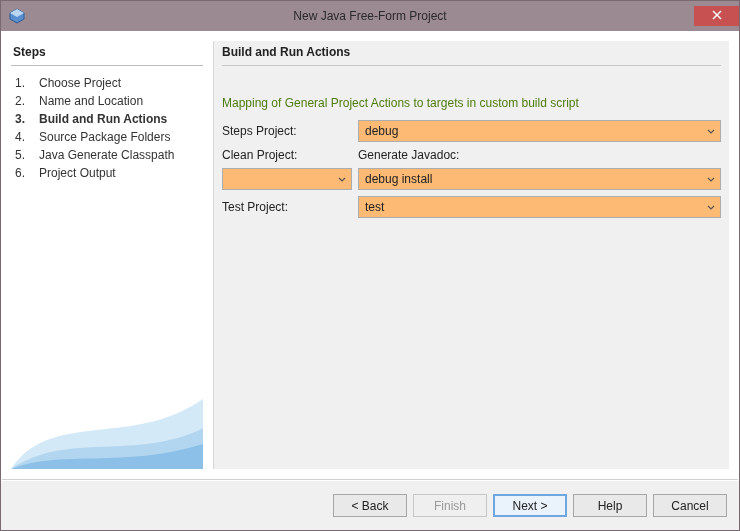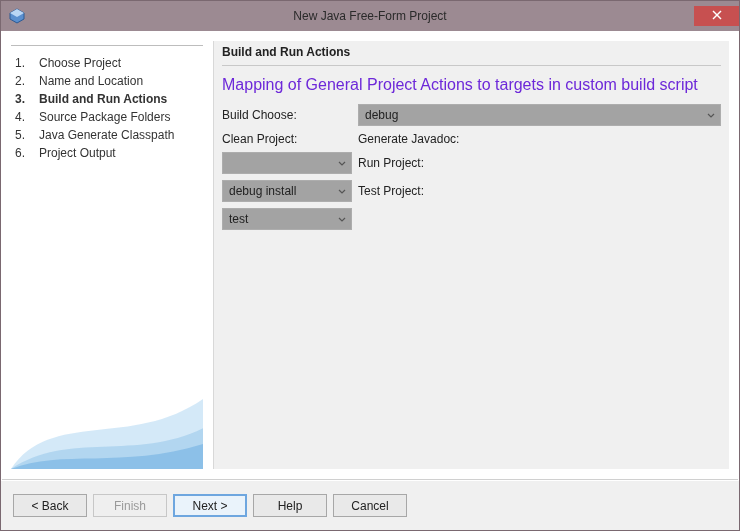--- a/index.html
+++ b/index.html
@@ -16,28 +16,28 @@
   .steps-header { font-weight: bold; font-size: 12px; color: #222; padding: 4px 2px 2px 2px; }
   .steps-rule { border: none; border-top: 1px solid #bdbdbd; margin: 4px 0 8px 0; }
   .steps-list { list-style: none; padding-left: 4px; }
   .steps-list li { display: flex; gap: 10px; padding: 1px 0; color: #333; font-size: 12px; line-height: 16px; }
   .steps-list li .num { width: 14px; text-align: left; }
   .steps-list li.current { font-weight: bold; }
   .step-art { position: absolute; left: 0; right: 0; bottom: 0; height: 100px; overflow: hidden; pointer-events: none; }
   .main-panel { flex: 1; background: #f0f0f0; border-left: 1px solid #d8d8d8; padding: 4px 8px 8px 8px; display: flex; flex-direction: column; }
   .main-header { font-weight: bold; font-size: 12px; color: #222; padding: 0 0 2px 0; }
   .main-rule { border: none; border-top: 1px solid #c8c8c8; margin: 4px 0 10px 0; }
-  .subtext { color: #6d28d9; font-size: 16px; margin-bottom: 10px; }
+  .subtext { color: #4d7c0f; font-size: 12px; margin-bottom: 10px; margin-top: 20px; }
   .form-rows { display: grid; grid-template-columns: 130px 1fr; row-gap: 6px; column-gap: 6px; align-items: center; }
   .form-rows label { color: #222; font-size: 12px; white-space: nowrap; }
   .combo { position: relative; width: 100%; }
-  .combo input { width: 100%; height: 22px; border: 1px solid #adadad; background: #a3a3a3; font-family: inherit; font-size: 12px; padding: 0 22px 0 6px; color: #222; }
+  .combo input { width: 100%; height: 22px; border: 1px solid #adadad; background: #fdba74; font-family: inherit; font-size: 12px; padding: 0 22px 0 6px; color: #222; }
   .combo .drop { position: absolute; right: 1px; top: 1px; bottom: 1px; width: 18px; display: flex; align-items: center; justify-content: center; cursor: pointer; }
   .combo .drop svg { width: 8px; height: 6px; }
-  .footer { height: 50px; background: #f0f0f0; display: flex; align-items: center; gap: 6px; padding: 0 12px; border-top: 1px solid #fff; }
+  .footer { height: 50px; background: #f0f0f0; display: flex; align-items: center; justify-content: flex-end; gap: 6px; padding: 0 12px; border-top: 1px solid #fff; }
   .btn { min-width: 74px; height: 23px; background: #e9e9e9; border: 1px solid #a7a7a7; font-family: inherit; font-size: 12px; color: #222; cursor: pointer; padding: 0 10px; }
   .btn:disabled { color: #9a9a9a; border-color: #c7c7c7; background: #efefef; cursor: default; }
   .btn.primary { border: 2px solid #6ea6df; background: #eaf3fb; padding: 0 9px; height: 23px; }
 </style>
 </head>
 <body>
 
 <div class="window">
 
   <div class="titlebar">
@@ -54,20 +54,21 @@
             <line x1="1" y1="1" x2="9" y2="9" stroke="#fff" stroke-width="1.4"></line>
             <line x1="9" y1="1" x2="1" y2="9" stroke="#fff" stroke-width="1.4"></line>
           </svg>
       </span>
     </div>
   </div>
 
   <div class="content">
 
     <div class="steps-panel">
+      <div class="steps-header">Steps</div>
       <hr class="steps-rule">
       <ol class="steps-list">
         <li>
             <span class="num">1.</span>
             <span>Choose Project</span>
           </li>
         <li>
             <span class="num">2.</span>
             <span>Name and Location</span>
           </li>
@@ -97,21 +98,21 @@
       </div>
     </div>
 
     <div class="main-panel">
       <div class="main-header">Build and Run Actions</div>
       <hr class="main-rule">
       <div class="subtext">Mapping of General Project Actions to targets in custom build script</div>
 
       <div class="form-rows">
 
-        <label>Build Choose:</label>
+        <label>Steps Project:</label>
         <div class="combo">
           <input type="text" value="debug" style="">
           <div class="drop">
               <span><svg viewBox="0 0 8 6">
                   <path d="M1 1 L4 4 L7 1" fill="none" stroke="#555" stroke-width="1.2"></path>
                 </svg></span>
             </div>
         </div>
 
         <label>Clean Project:</label>
@@ -119,21 +120,20 @@
         <label>Generate Javadoc:</label>
         <div class="combo">
           <input type="text" value="" style="">
           <div class="drop">
               <span><svg viewBox="0 0 8 6">
                   <path d="M1 1 L4 4 L7 1" fill="none" stroke="#555" stroke-width="1.2"></path>
                 </svg></span>
             </div>
         </div>
 
-        <label>Run Project:</label>
         <div class="combo">
           <input type="text" value="debug install" style="">
           <div class="drop">
               <span><svg viewBox="0 0 8 6">
                   <path d="M1 1 L4 4 L7 1" fill="none" stroke="#555" stroke-width="1.2"></path>
                 </svg></span>
             </div>
         </div>
 
         <label>Test Project:</label>

